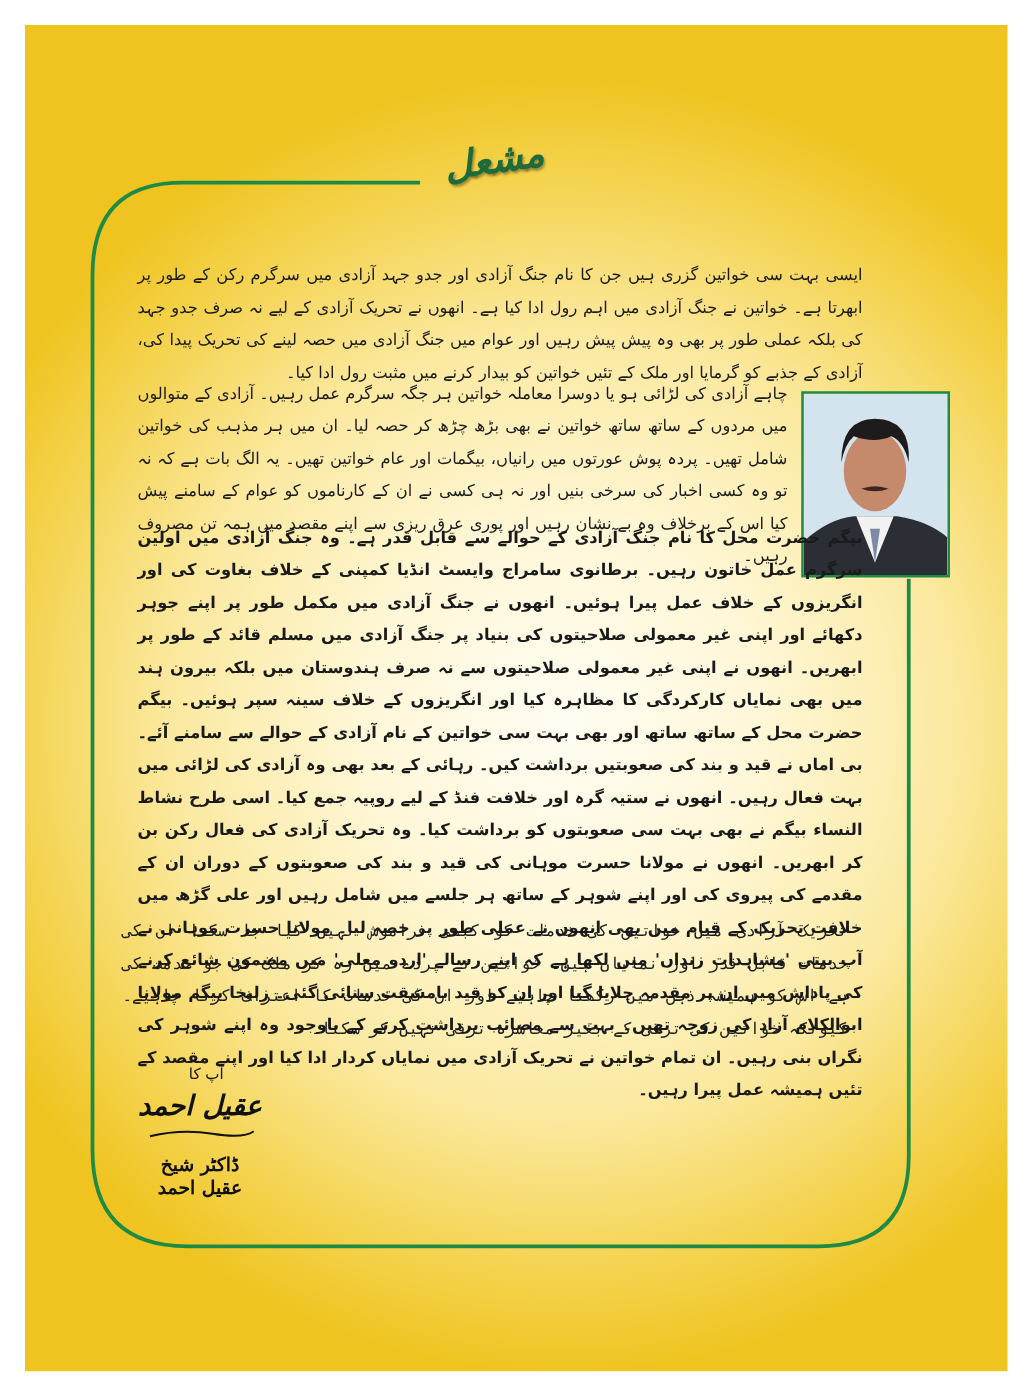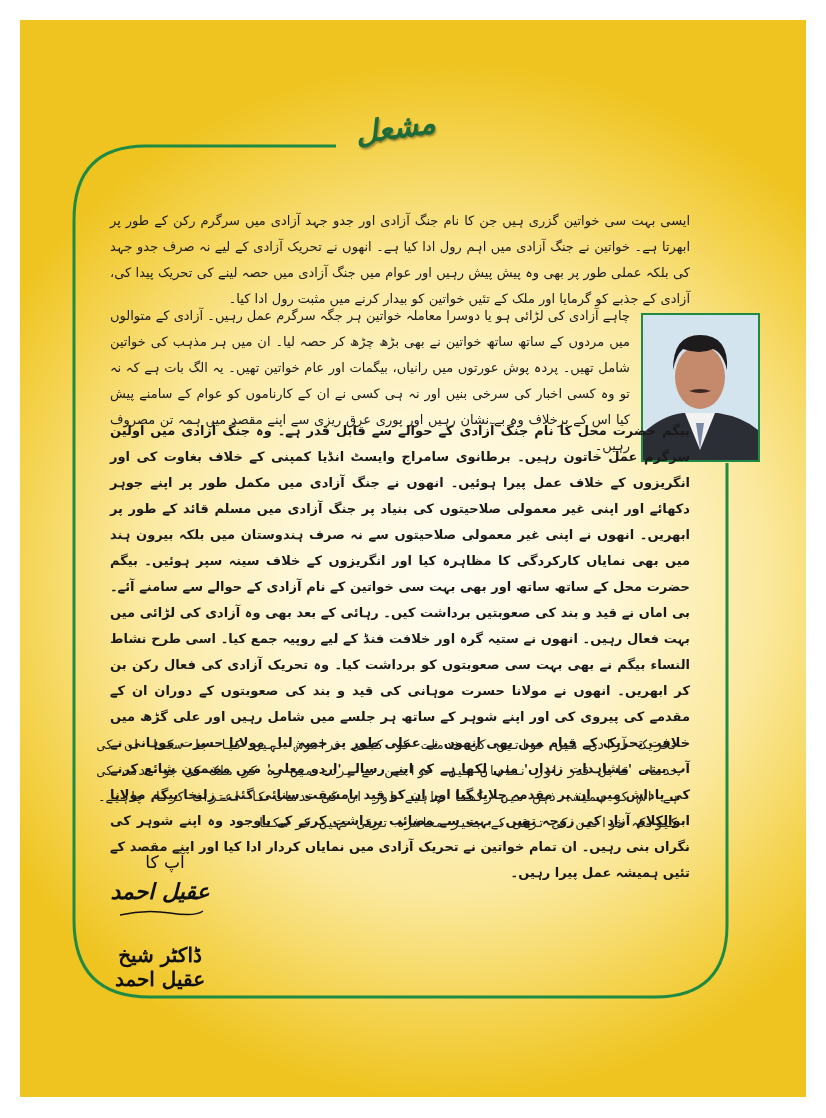--- a/index.html
+++ b/index.html
@@ -25,23 +25,23 @@
   .p2 { left:110px; top:303px; width:520px; }
   .p3 { left:110px; top:418px; width:580px;font-weight:bold; }
   .p4 { left:98px; top:733px; width:580px;font-family:Liberation Mono, monospace; }
   .photo {
     position:absolute; left:641px; top:313px; width:119px; height:149px;
     border:2px solid #1f8a43; box-sizing:border-box;
     background:linear-gradient(180deg,#d7e6ef 0%,#cfdfea 100%);
     overflow:hidden;
   }
   .sig-block { position:absolute; left:110px; top:852px; width:100px; direction:rtl; text-align:center; color:#111; }
-  .sig-yours { font-size:17px; font-family:"DejaVu Sans", sans-serif; margin-right:-10px; }
+  .sig-yours { font-size:12px; font-family:"DejaVu Sans", sans-serif; margin-right:-10px; }
   .sig-scribble { margin-top:6px; font-family:"DejaVu Serif", serif; font-style:italic; font-size:22px; font-weight:bold; }
-  .sig-name { margin-top:20px; font-size:20px; font-weight:bold; font-family:"DejaVu Serif", serif; }
+  .sig-name { margin-top:6px; font-size:15px; font-weight:bold; font-family:"DejaVu Serif", serif; }
 </style>
 </head>
 <body>
 
 <div class="page"></div>
 
 <svg class="frame" viewBox="0 0 826 1118">
   <path d="M336 146 L 146 146 Q 74 146 74 220 L 74 920 Q 74 997 150 997 L 655 997 Q 727 997 727 925 L 727 463" fill="none" stroke="#1f8a43" stroke-width="3"></path>
 </svg>
 

